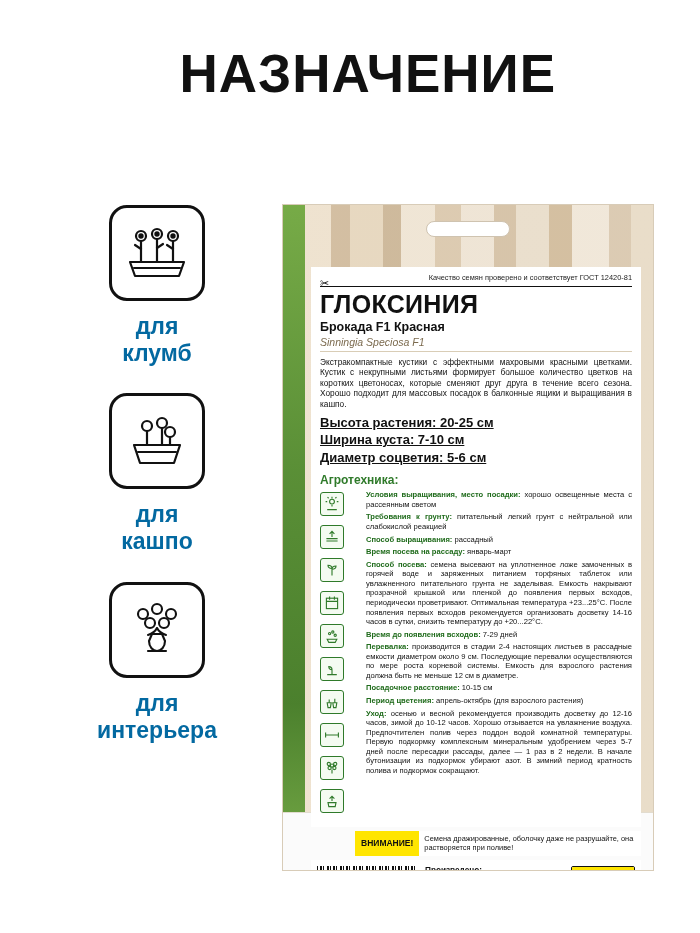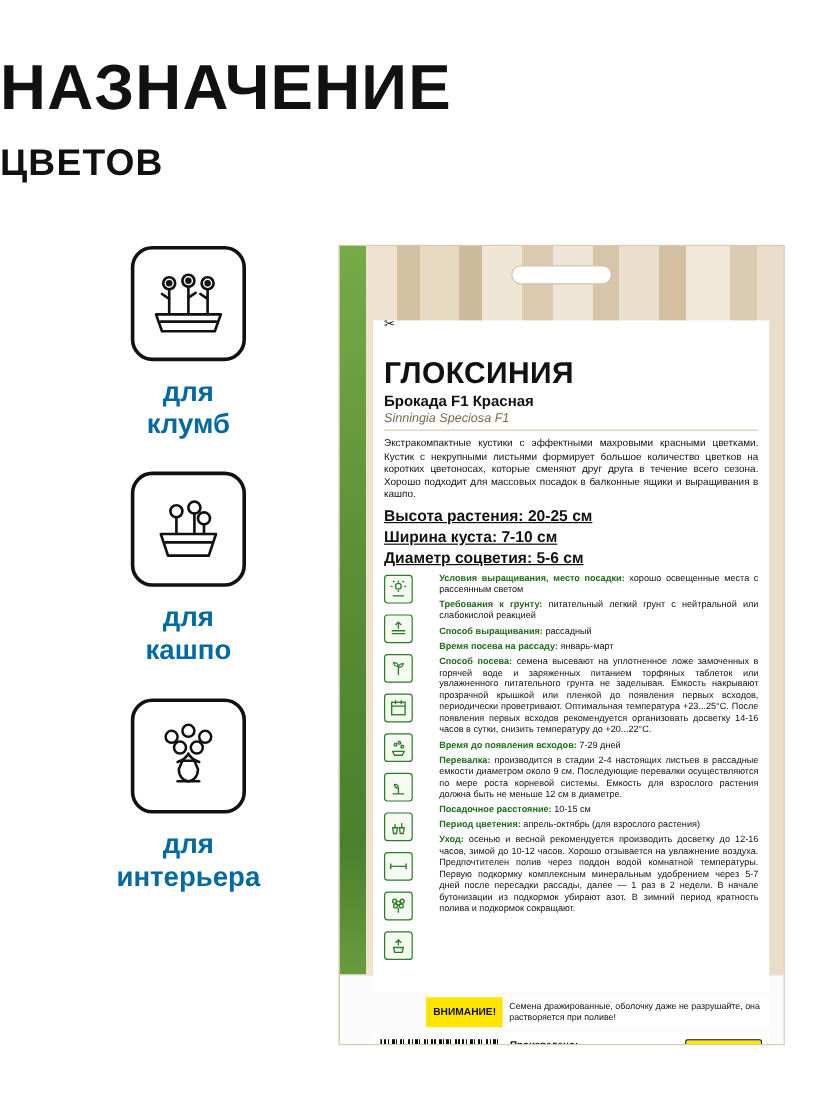--- a/index.html
+++ b/index.html
@@ -8,21 +8,21 @@
     width: 700px; height: 933px;
     background: #ffffff;
     font-family: "Liberation Sans", sans-serif;
     overflow: hidden;
   }
   .page { position: relative; width: 700px; height: 933px; background:#fff; }
 
   
   .headline {
     position: absolute; top: 46px; left: 0; width: 556px;
-    text-align: left;
+    text-align: right;
   }
   .headline .l1 {
     font-size: 53px; font-weight: bold; letter-spacing: 1px;
     color: #111; line-height: 1.05;
   }
   .headline .l2 {
     font-size: 31px; font-weight: bold; letter-spacing: 1px;
     color: #111; margin-top: 16px;
   }
 
@@ -87,21 +87,21 @@
     padding: 6px 9px 4px 9px;
   }
   .gost {
     font-size: 7.4px; color: #222; text-align: right; line-height: 1.3;
     border-bottom: 1px solid #111; padding-bottom: 3px;
   }
   .cutrow { display:flex; align-items:center; gap:4px; margin-top:-10px; }
   .scissors { font-size: 11px; color:#111; }
 
   .title {
-    font-size: 25px; font-weight: bold; color:#111; margin-top: 23px;
+    font-size: 25px; font-weight: bold; color:#111; margin-top: 2px;
     letter-spacing: .3px; line-height: 1;
   }
   .subtitle {
     font-size: 12.5px; font-weight: bold; color:#111; margin-top: 3px;
   }
   .latin {
     font-size: 10.5px; font-style: italic; color: #7b6a4e; margin-top: 2px;
     border-bottom: 1px solid #d9cdb6; padding-bottom: 3px;
   }
   .desc {
@@ -167,21 +167,20 @@
 
   svg { display:block; }
 </style>
 </head>
 <body>
 
 <div class="page">
 
   <div class="headline">
     <div class="l1">НАЗНАЧЕНИЕ</div>
-    <div class="l2">ЦВЕТОВ</div>
   </div>
 
   <div class="features">
 
     <div class="feature">
       <div class="box">
         <svg width="62" height="58" viewBox="0 0 62 58" fill="none" stroke="#111" stroke-width="2.2" stroke-linecap="round" stroke-linejoin="round">
           <circle cx="15" cy="12" r="5"></circle>
             <circle cx="31" cy="10" r="5"></circle>
             <circle cx="47" cy="12" r="5"></circle>
@@ -229,36 +228,38 @@
 
   </div>
 
   <div class="packet">
     <div class="bg"></div>
     <div class="greenbar"></div>
     <div class="hanghole"></div>
     <div class="bottomflap"></div>
 
     <div class="sheet">
+      <div class="gost">Качество семян проверено и соответствует ГОСТ 12420-81</div>
       <div class="cutrow">
         <span class="scissors">✂</span>
       </div>
 
       <div class="title">ГЛОКСИНИЯ</div>
       <div class="subtitle">Брокада F1 Красная</div>
       <div class="latin">Sinningia Speciosa F1</div>
 
       <div class="desc">Экстракомпактные кустики с эффектными махровыми красными цветками. Кустик с некрупными листьями формирует большое количество цветков на коротких цветоносах, которые сменяют друг друга в течение всего сезона. Хорошо подходит для массовых посадок в балконные ящики и выращивания в кашпо.</div>
 
       <div class="specs">
         <div>Высота растения: 20-25 см</div>
         <div>Ширина куста: 7-10 см</div>
         <div>Диаметр соцветия: 5-6 см</div>
       </div>
 
+      <div class="agro-title">Агротехника:</div>
 
       <div class="agro-wrap">
         <div class="agro-icons">
           <div class="ai">
             <svg width="16" height="16" viewBox="0 0 20 20" fill="none" stroke="#2f7a2a" stroke-width="1.4">
                 <circle cx="10" cy="7" r="3"></circle>
                 <path d="M10 1v2M10 11v2M4 7H2M18 7h-2M5.8 2.8 4.4 1.4M14.2 2.8l1.4-1.4M4 17h12"></path>
               </svg>
           </div>
           <div class="ai">

